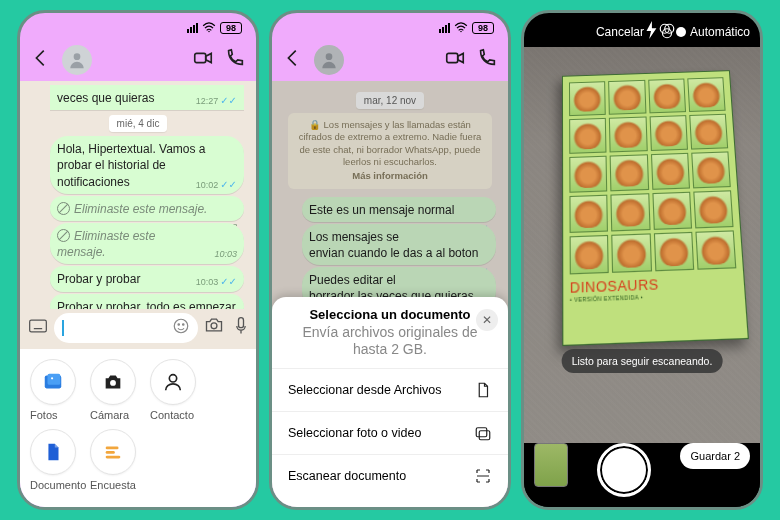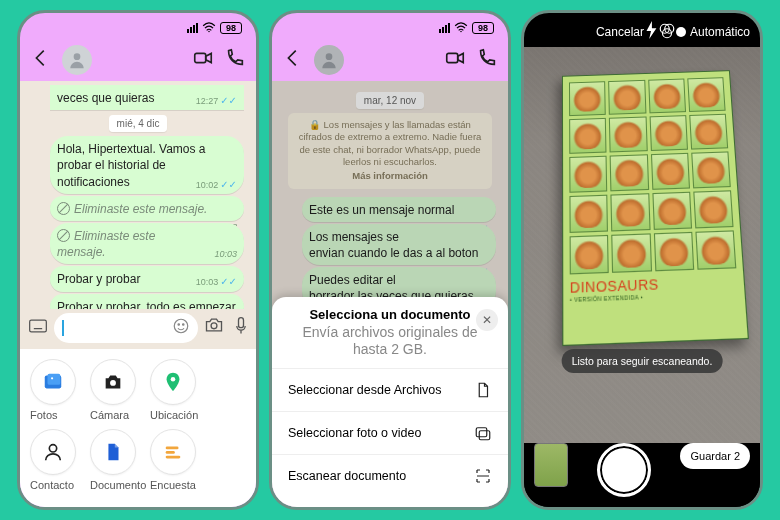--- a/index.html
+++ b/index.html
@@ -394,29 +394,20 @@
         <div class="attach-circle">
             <svg viewBox="0 0 24 24" fill="#222">
               <path d="M4 8h3l2-3h6l2 3h3v11H4z"></path>
               <circle cx="12" cy="13" r="3.2" fill="#fff"></circle>
             </svg>
           </div>
         <span>Cámara</span>
       </div>
       <div class="attach-item">
         <div class="attach-circle">
-            <svg viewBox="0 0 24 24" fill="#1fbf73">
-              <path d="M12 2c-3.9 0-7 3.1-7 7 0 5 7 13 7 13s7-8 7-13c0-3.9-3.1-7-7-7z"></path>
-              <circle cx="12" cy="9" r="2.5" fill="#fff"></circle>
-            </svg>
-          </div>
-        <span>Ubicación</span>
-      </div>
-      <div class="attach-item">
-        <div class="attach-circle">
             <svg viewBox="0 0 24 24" fill="none" stroke="#222" stroke-width="1.8">
               <circle cx="12" cy="8" r="4"></circle>
               <path d="M4 21c0-4 3.6-7 8-7s8 3 8 7"></path>
             </svg>
           </div>
         <span>Contacto</span>
       </div>
       <div class="attach-item">
         <div class="attach-circle">
             <svg viewBox="0 0 24 24" fill="#1f5fd6">

